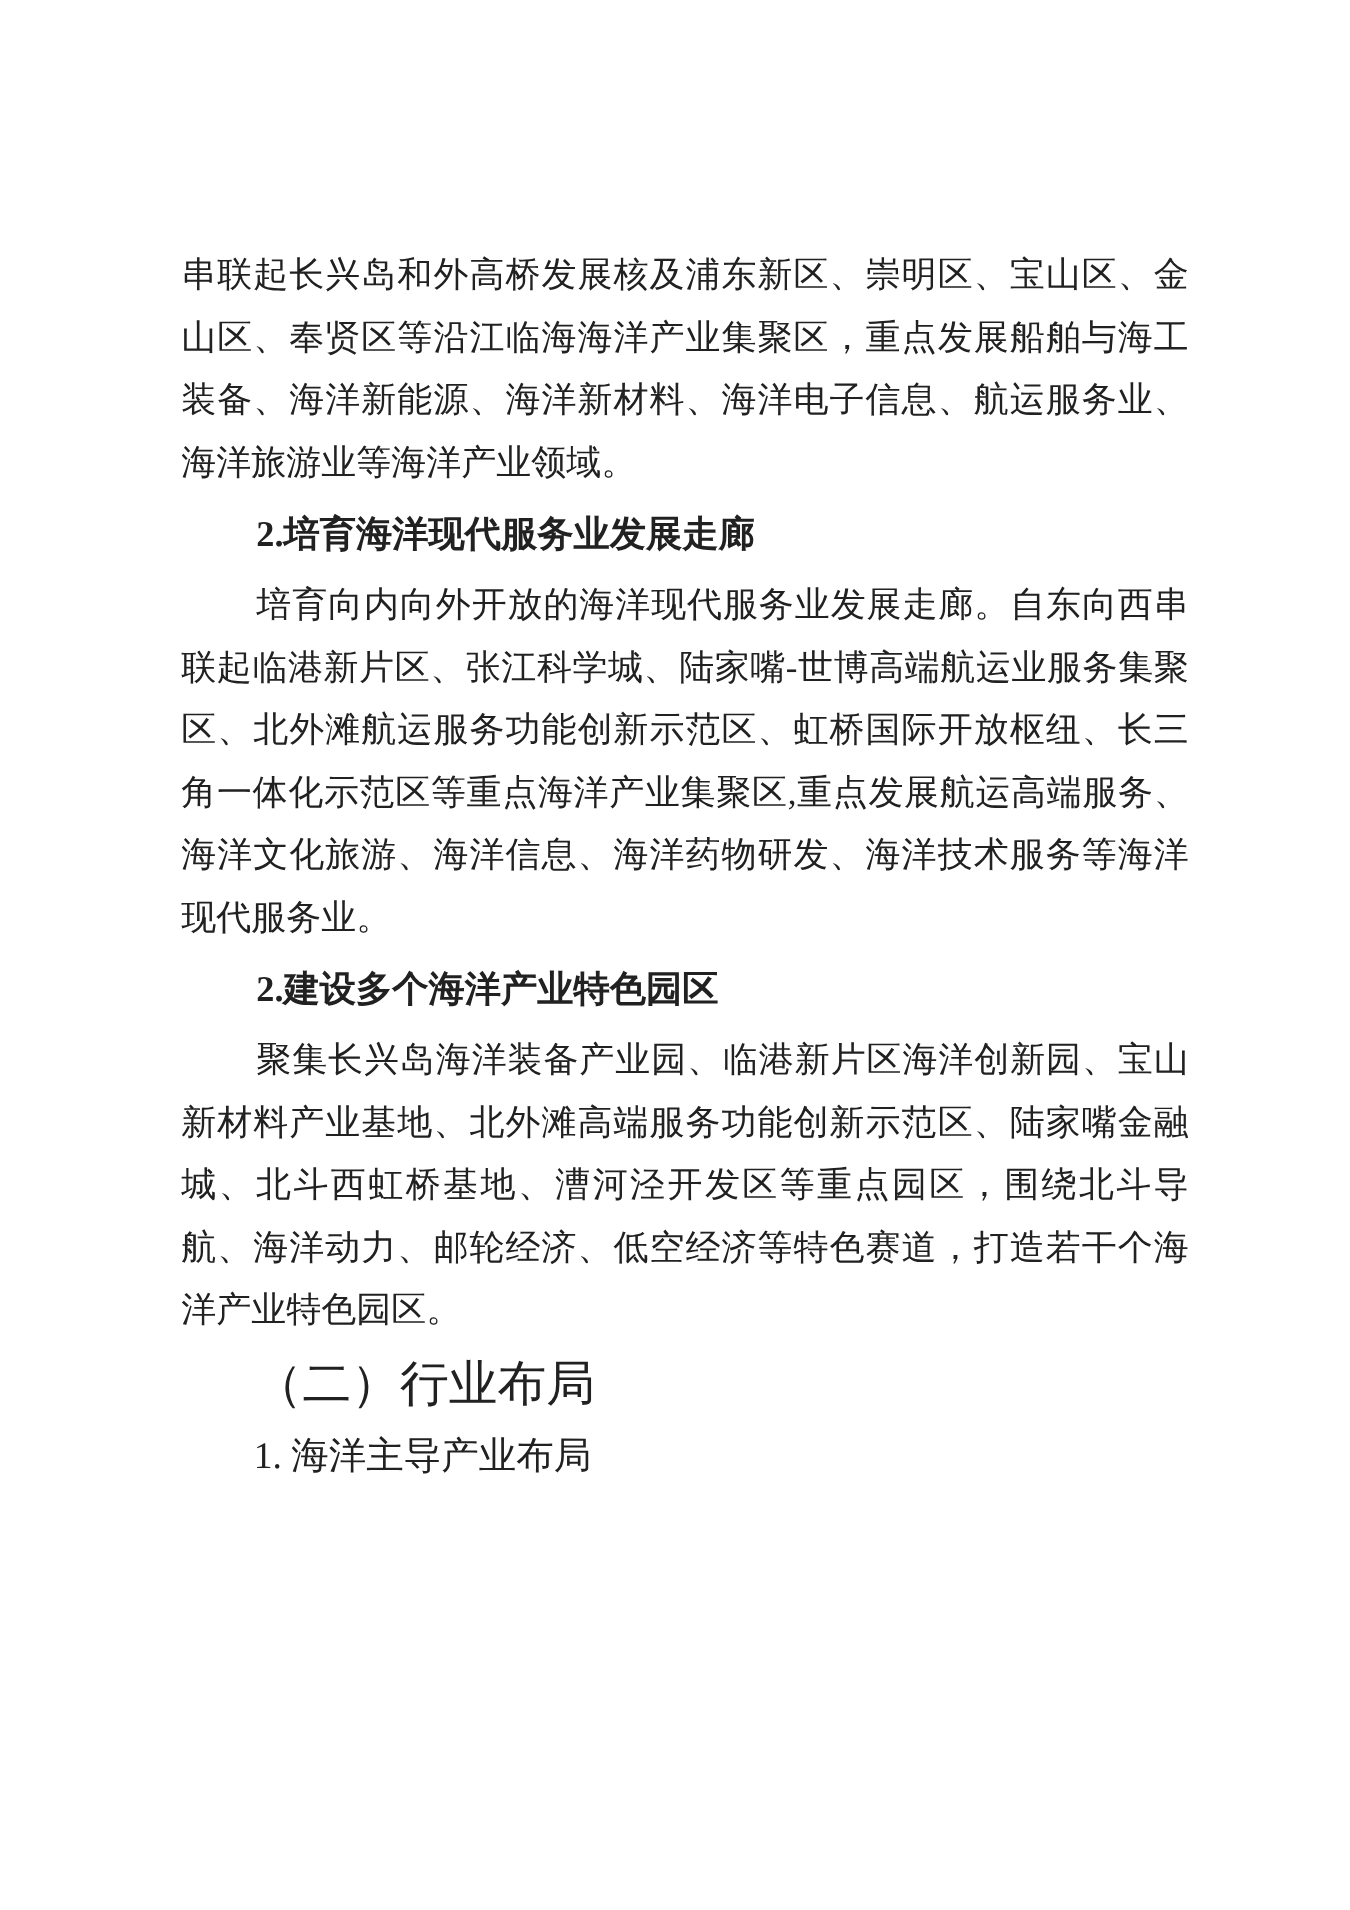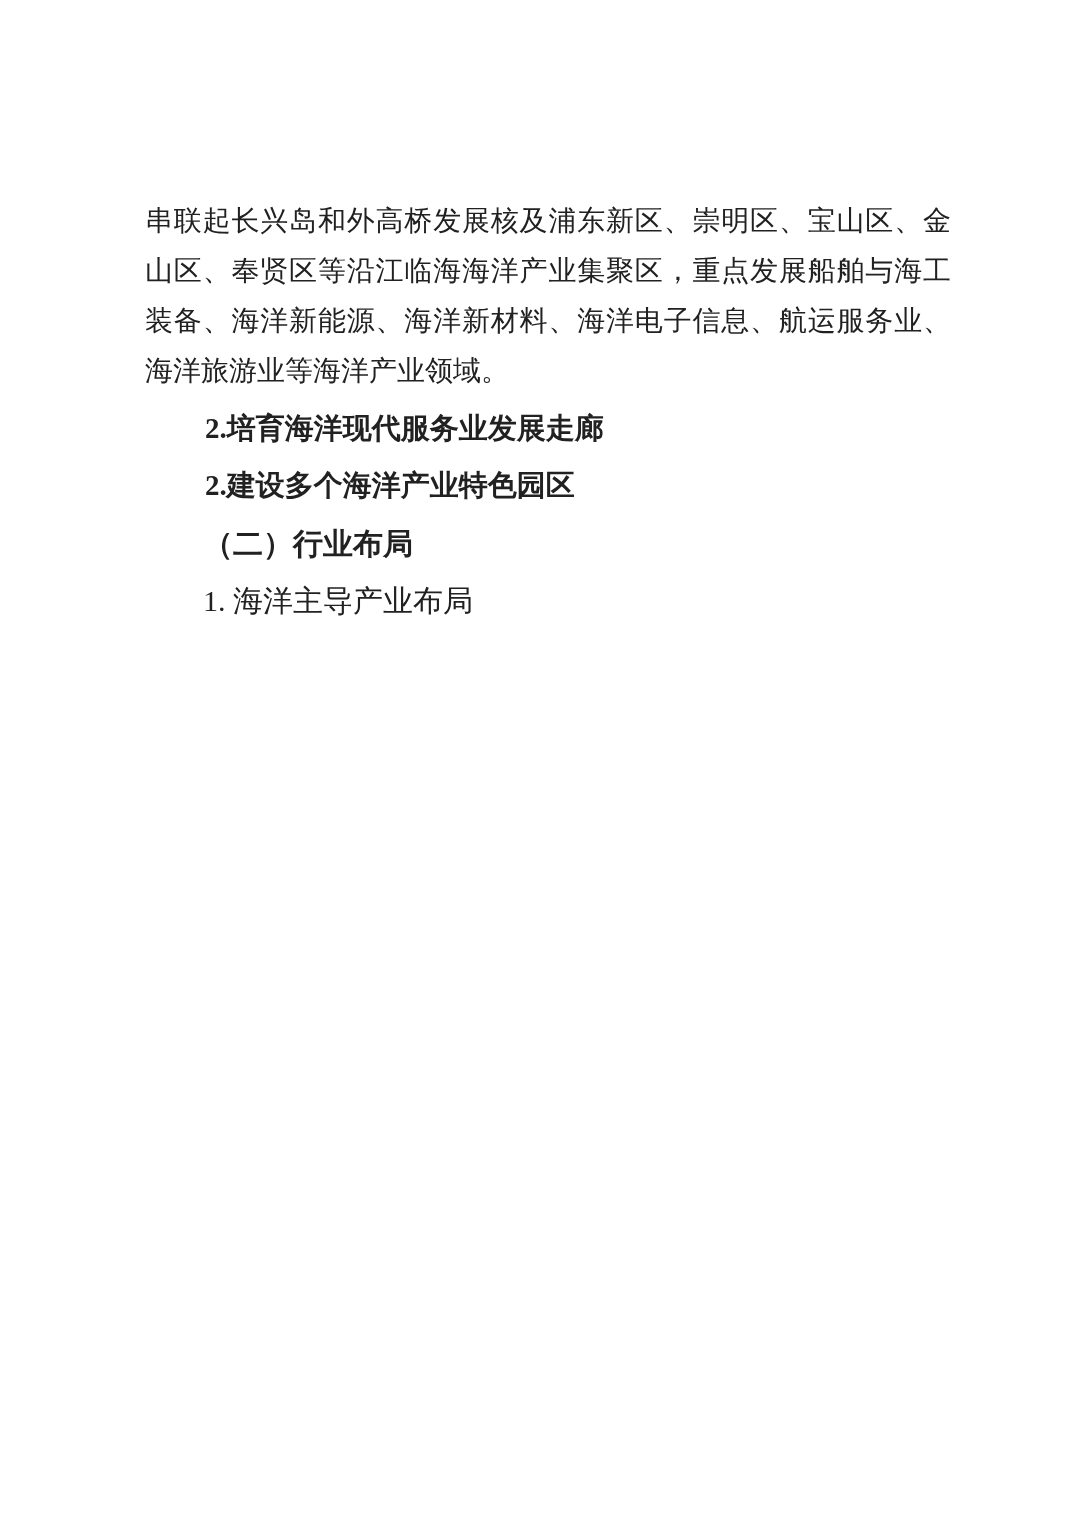--- a/index.html
+++ b/index.html
@@ -34,22 +34,22 @@
   }
   .h-num {
     margin: 7px 0;
     text-indent: 60px;
     font-weight: bold;
     font-size: 29px;
   }
   .h-sec {
     margin: 9px 0 7px 0;
     text-indent: 58px;
-    font-weight: bold;
-    font-size: 30px;
+    font-weight: normal;
+    font-size: 39px;
   }
   .h-sub {
     margin: 7px 0;
     text-indent: 58px;
     font-weight: normal;
     font-size: 30px;
   }
   .lead-bold b {
     font-weight: bold;
   }
@@ -66,23 +66,25 @@
 <body>
 
 <div class="page">
 
   <div class="content">
 
     <p class="para cont">串联起长兴岛和外高桥发展核及浦东新区、崇明区、宝山区、金山区、奉贤区等沿江临海海洋产业集聚区，重点发展船舶与海工装备、海洋新能源、海洋新材料、海洋电子信息、航运服务业、海洋旅游业等海洋产业领域。</p>
 
     <p class="h-num">2.培育海洋现代服务业发展走廊</p>
 
+    <p class="para">培育向内向外开放的海洋现代服务业发展走廊。自东向西串联起临港新片区、张江科学城、陆家嘴-世博高端航运业服务集聚区、北外滩航运服务功能创新示范区、虹桥国际开放枢纽、长三角一体化示范区等重点海洋产业集聚区,重点发展航运高端服务、海洋文化旅游、海洋信息、海洋药物研发、海洋技术服务等海洋现代服务业。</p>
 
     <p class="h-num">2.建设多个海洋产业特色园区</p>
 
+    <p class="para">聚集长兴岛海洋装备产业园、临港新片区海洋创新园、宝山新材料产业基地、北外滩高端服务功能创新示范区、陆家嘴金融城、北斗西虹桥基地、漕河泾开发区等重点园区，围绕北斗导航、海洋动力、邮轮经济、低空经济等特色赛道，打造若干个海洋产业特色园区。</p>
 
     <p class="h-sec">（二）行业布局</p>
 
     <p class="h-sub">1. 海洋主导产业布局</p>
 
 
   </div>
 
   <div class="footer">— 32 —</div>
 

